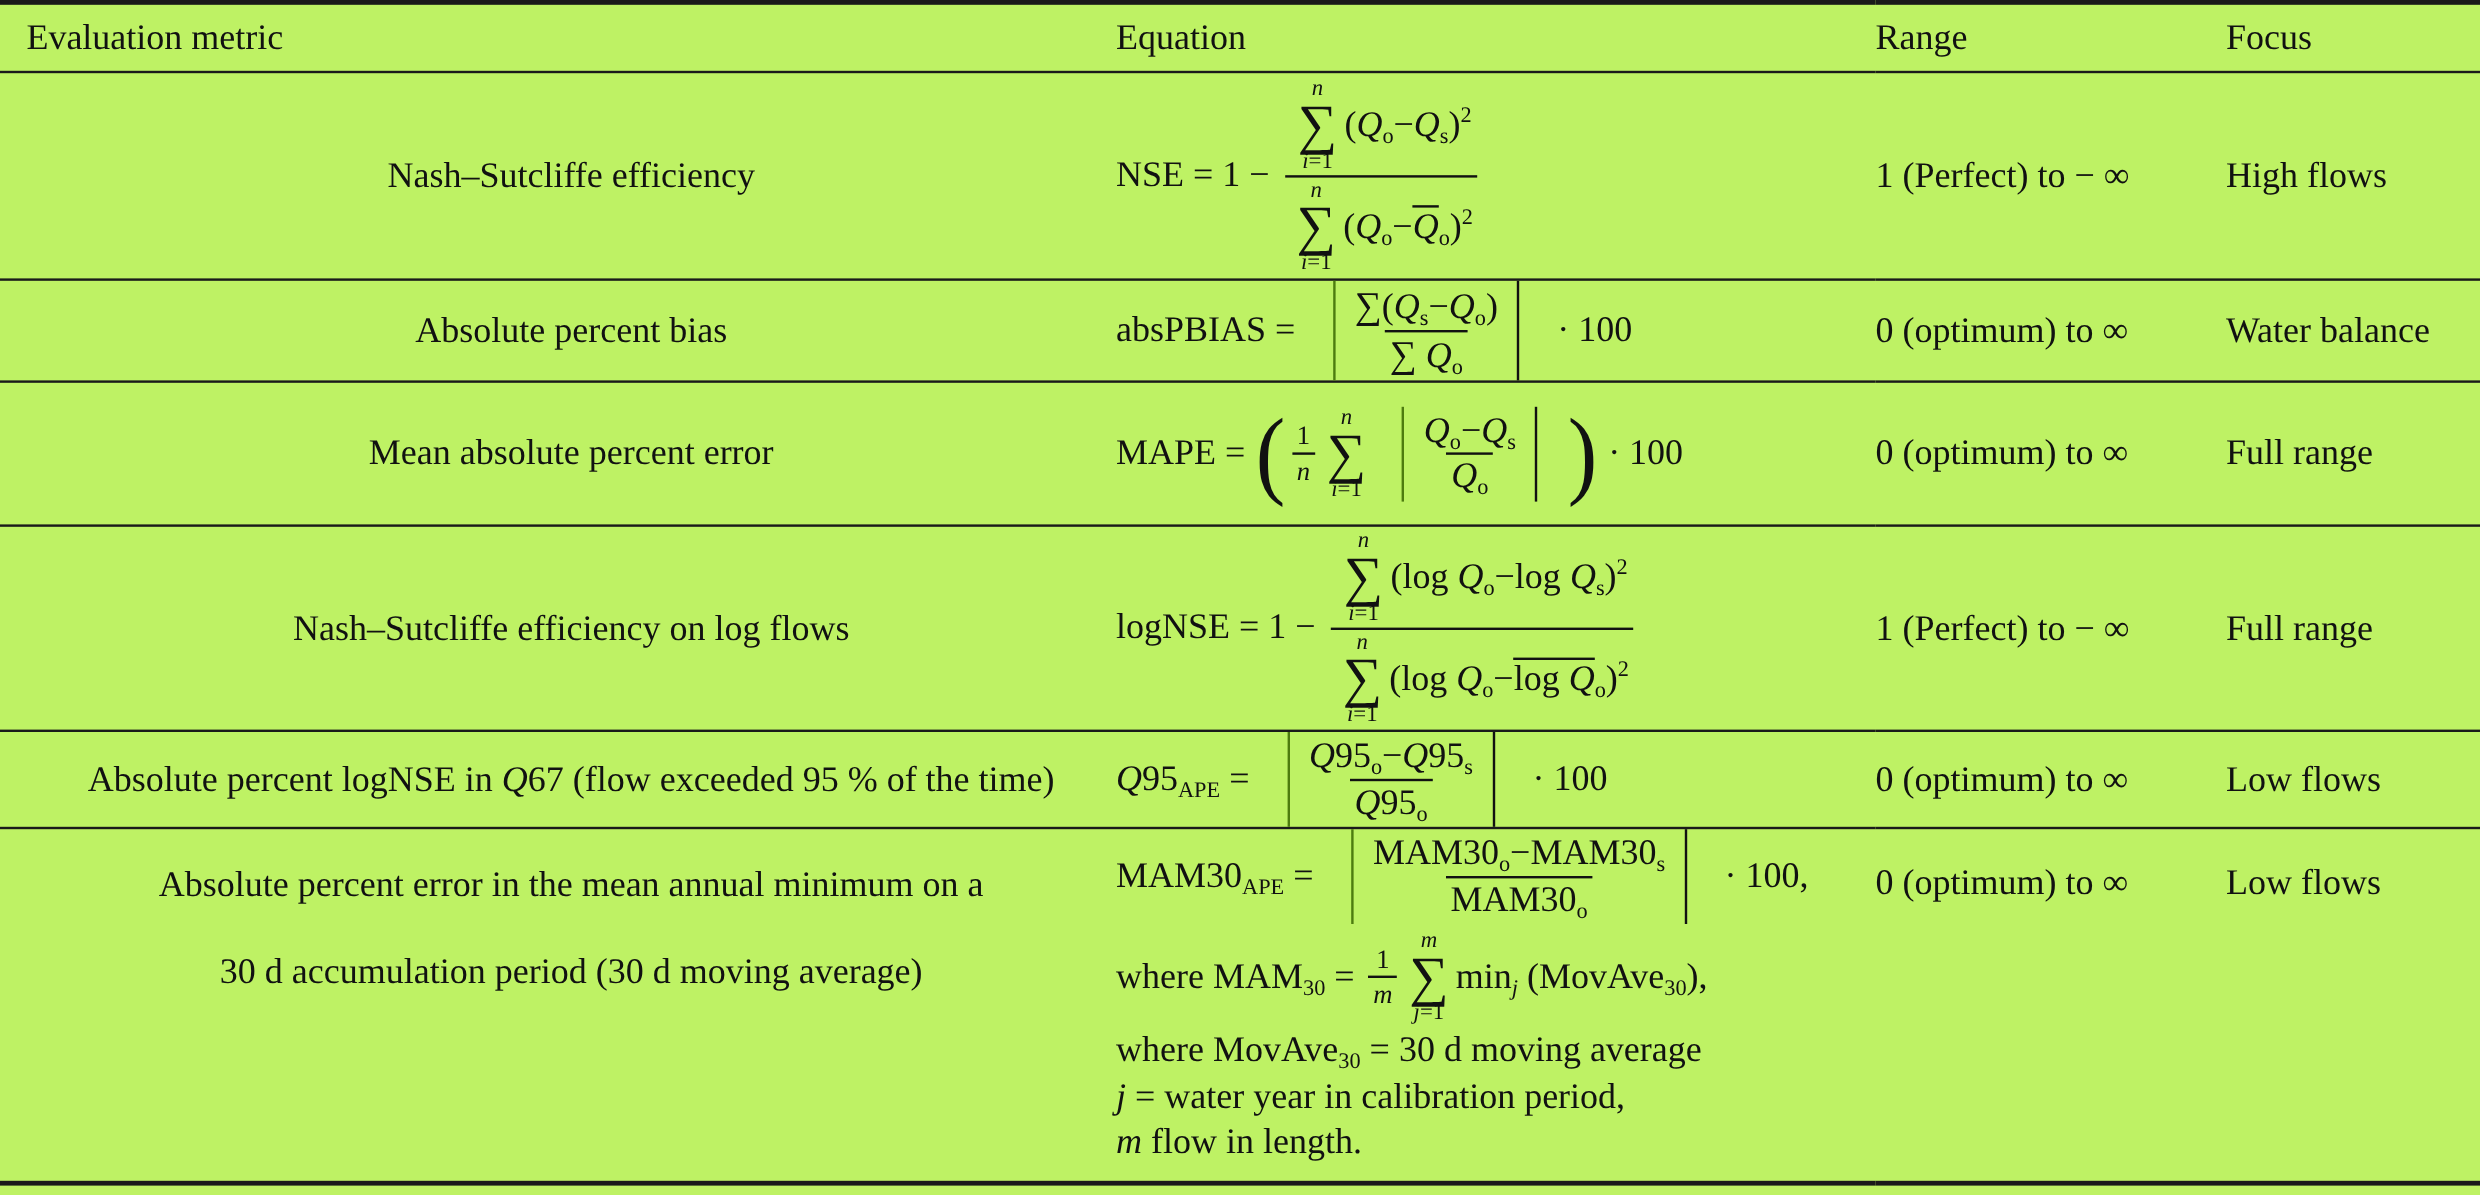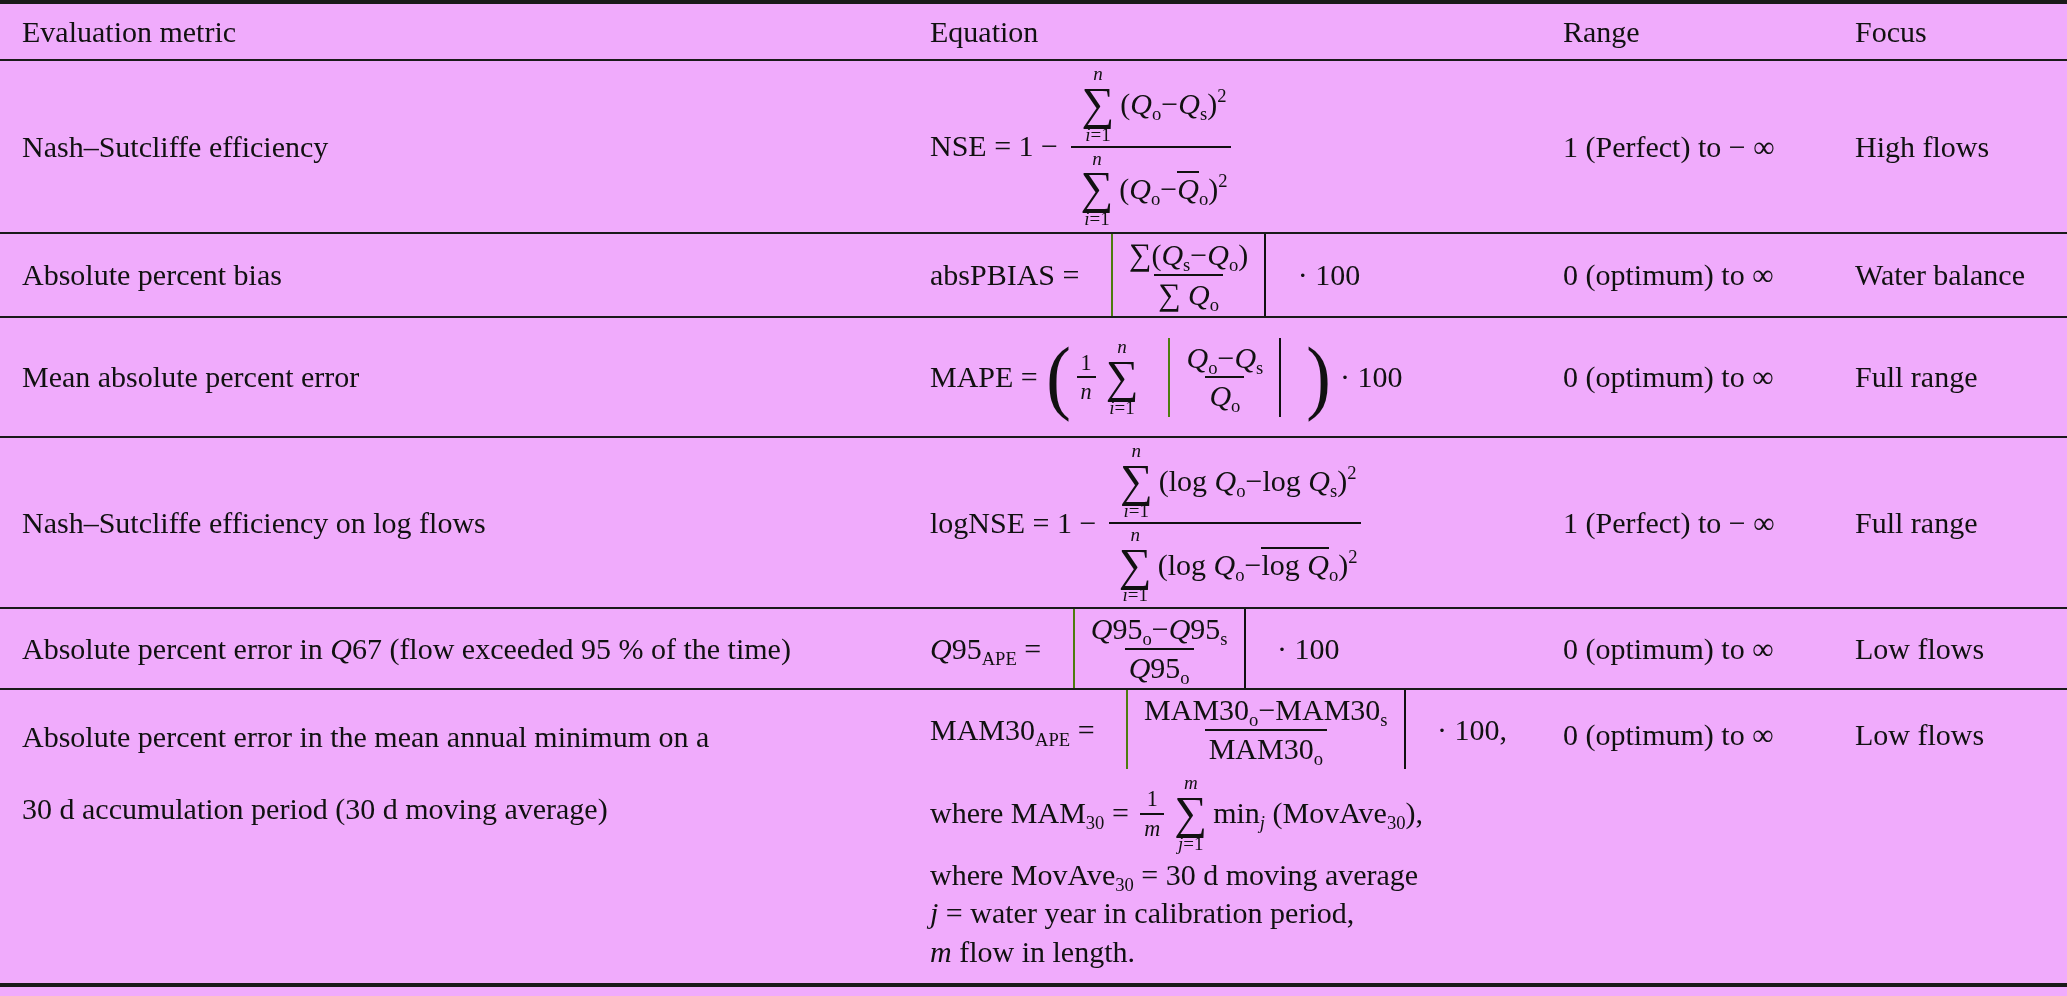--- a/index.html
+++ b/index.html
@@ -4,21 +4,21 @@
 <style>
   html, body {
     margin: 0; padding: 0;
     background: #ffffff;
     color: #111111;
     font-family: "Liberation Serif", "DejaVu Serif", serif;
     font-size: 30px;
   }
   #page {
     width: 2067px; height: 996px;
-    background: #f0abfc;
+    background: #bef264;
     overflow: hidden;
     box-sizing: border-box;
   }
   table.metrics {
     width: 2067px;
     border-collapse: collapse;
     table-layout: fixed;
     border-top: 4px solid #1a1a1a;
     border-bottom: 4px solid #1a1a1a;
   }
@@ -51,21 +51,21 @@
 
   
   tr.row-6 td { vertical-align: top; }
   tr.row-6 td.metric-cell { padding-top: 30px; }
   tr.row-6 td.eq-cell     { padding-top: 0; }
   tr.row-6 td.range-cell,
   tr.row-6 td.focus-cell  { padding-top: 28px; }
   tr.row-6 .mline + .mline { margin-top: 38px; }
 
   
-  .mline { display: block; white-space: nowrap; }
+  .mline { display: block; white-space: nowrap; text-align: center; }
 
   
   .eq-cell { line-height: 1.15; }
   .eqline { display: flex; align-items: center; white-space: pre; }
   tr.row-6 .eqline + .eqline { margin-top: 4px; }
 
   .toks { display: inline; white-space: pre; }
   .tk-i   { font-style: italic; }
   .tk-sub { font-size: 0.62em; vertical-align: -0.32em; line-height: 0; }
   .tk-subi{ font-size: 0.62em; vertical-align: -0.32em; line-height: 0; font-style: italic; }
@@ -145,21 +145,21 @@
             <span class="mline"><span>Nash–Sutcliffe efficiency on log flows</span></span>
           </td>
         <td class="eq-cell">
             <div class="eqline"><span class="toks"><span>logNSE = 1 − </span></span><span class="frac"><span class="fnum"><span class="sum"><span class="slim"><span class="tk-i">n</span></span><span class="ssig">∑</span><span class="slim"><span class="tk-i">i</span><span>=1</span></span></span><span class="toks"><span>(log </span><span class="tk-i">Q</span><span class="tk-sub">o</span><span>−log </span><span class="tk-i">Q</span><span class="tk-sub">s</span><span>)</span><span class="tk-sup">2</span></span></span><span class="fden"><span class="sum"><span class="slim"><span class="tk-i">n</span></span><span class="ssig">∑</span><span class="slim"><span class="tk-i">i</span><span>=1</span></span></span><span class="toks"><span>(log </span><span class="tk-i">Q</span><span class="tk-sub">o</span><span>−</span><span class="tk-ov"><span>log </span><span class="tk-i">Q</span></span><span class="tk-sub">o</span><span>)</span><span class="tk-sup">2</span></span></span></span></div>
           </td>
         <td class="range-cell">1 (Perfect) to − ∞</td>
         <td class="focus-cell">Full range</td>
       </tr>
       <tr class="row-5">
         <td class="metric-cell">
-            <span class="mline"><span>Absolute percent error in </span><span class="tk-i">Q</span><span>67 (flow exceeded 95 % of the time)</span></span>
+            <span class="mline"><span>Absolute percent logNSE in </span><span class="tk-i">Q</span><span>67 (flow exceeded 95 % of the time)</span></span>
           </td>
         <td class="eq-cell">
             <div class="eqline"><span class="toks"><span class="tk-i">Q</span><span>95</span><span class="tk-sub">APE</span><span> = </span></span><span class="abs"><span class="frac"><span class="fnum"><span class="toks"><span class="tk-i">Q</span><span>95</span><span class="tk-sub">o</span><span>−</span><span class="tk-i">Q</span><span>95</span><span class="tk-sub">s</span></span></span><span class="fden"><span class="toks"><span class="tk-i">Q</span><span>95</span><span class="tk-sub">o</span></span></span></span></span><span class="toks"><span> · 100</span></span></div>
           </td>
         <td class="range-cell">0 (optimum) to ∞</td>
         <td class="focus-cell">Low flows</td>
       </tr>
       <tr class="row-6">
         <td class="metric-cell">
             <span class="mline"><span>Absolute percent error in the mean annual minimum on a</span></span>

